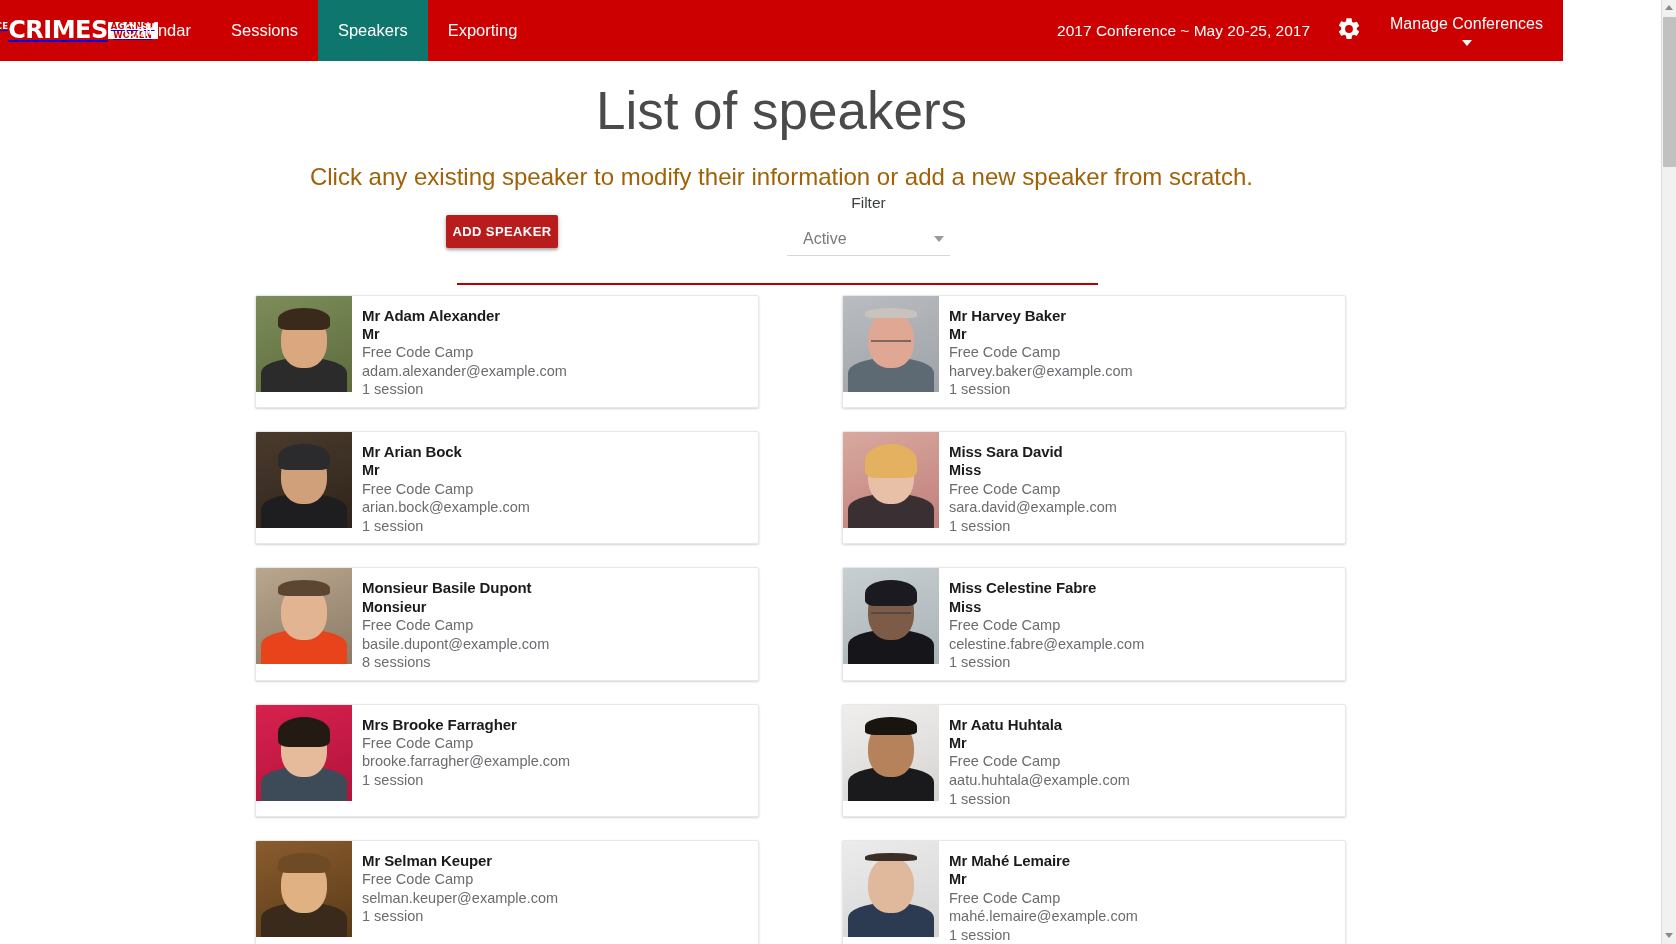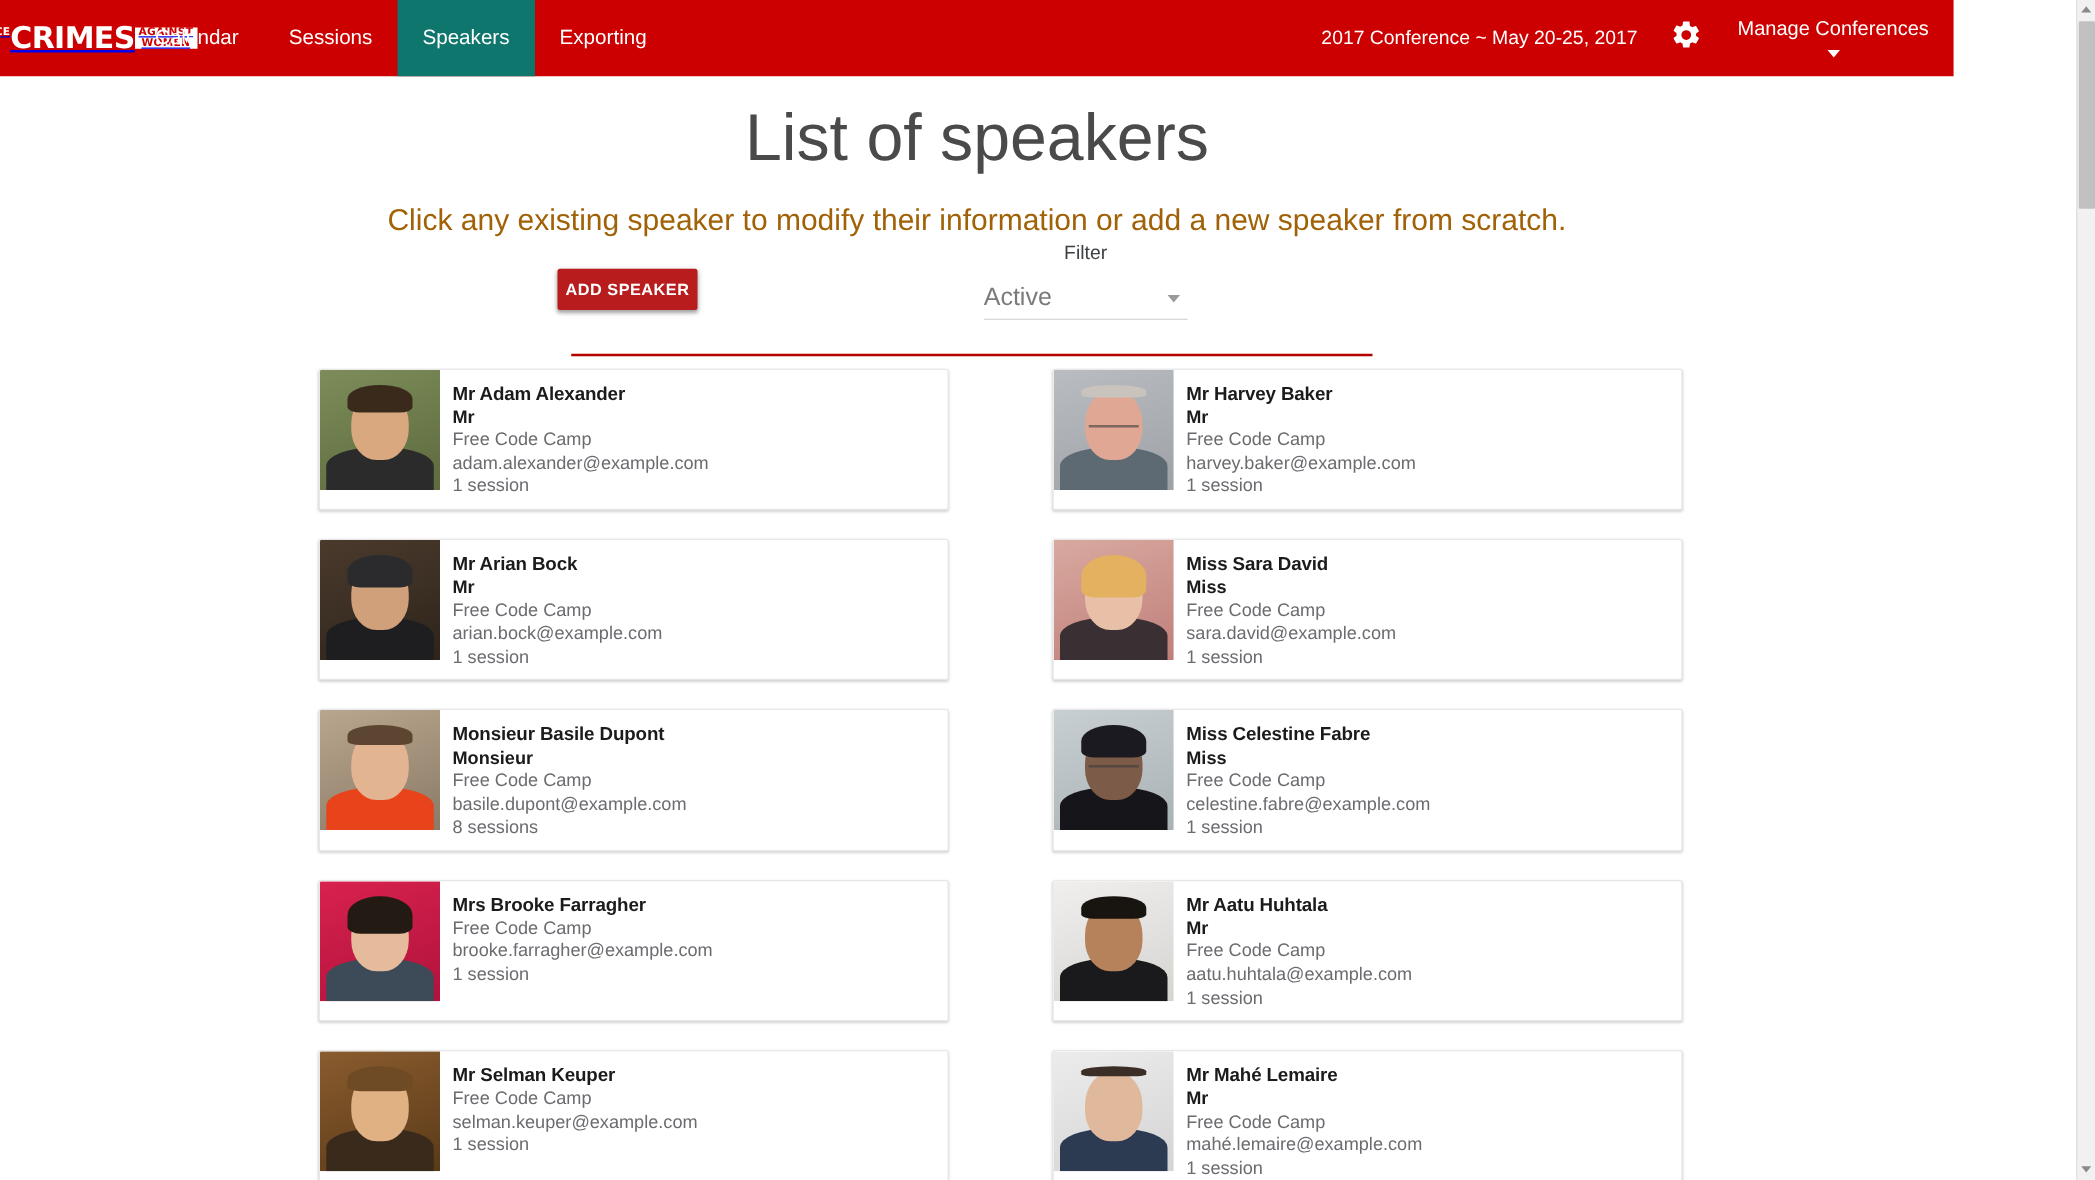--- a/index.html
+++ b/index.html
@@ -223,22 +223,23 @@
     margin-bottom: 11px;
   }
   .filter-select {
     position: relative;
     height: 33px;
     border-bottom: 1px solid #d8d8d8;
     display: flex;
     align-items: center;
   }
   .filter-value {
-    font-size: 20px;
+    font-size: 16px;
     color: #7a7a7a;
+    margin-left: 16px;
   }
   .filter-arrow {
     position: absolute;
     right: 6px;
     top: 13px;
     width: 0; height: 0;
     border-left: 5px solid transparent;
     border-right: 5px solid transparent;
     border-top: 6px solid #9a9a9a;
   }

